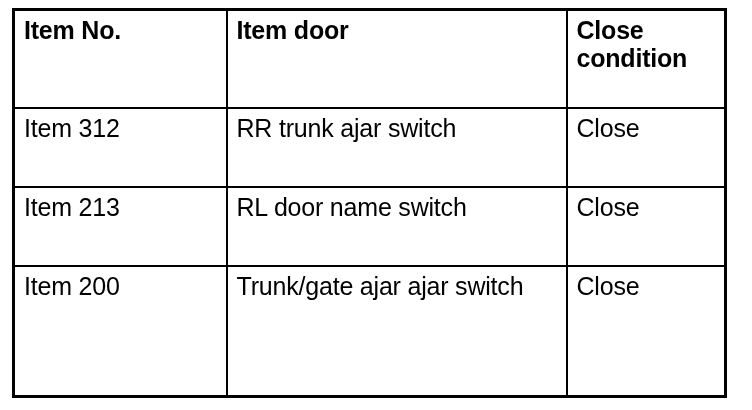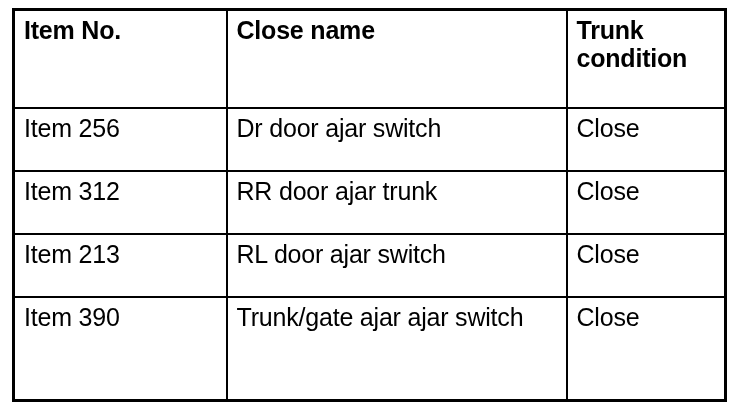--- a/index.html
+++ b/index.html
@@ -105,69 +105,58 @@
         <col class="c-itemname">
         <col class="c-cond">
       </colgroup>
 
       <thead>
         <tr>
           <th>
             <span class="cell-text">Item No.</span>
           </th>
           <th>
-            <span class="cell-text">Close name</span>
+            <span class="cell-text">Item door</span>
           </th>
           <th>
-            <span class="cell-text">Trunk condition</span>
+            <span class="cell-text">Close condition</span>
           </th>
         </tr>
       </thead>
 
       <tbody>
-        <tr>
-          <td>
-            <span class="cell-text">Item 256</span>
-          </td>
-          <td>
-            <span class="cell-text">Dr door ajar switch</span>
-          </td>
-          <td>
-            <span class="cell-text">Close</span>
-          </td>
-        </tr>
 
 
         <tr>
           <td>
             <span class="cell-text">Item 312</span>
           </td>
           <td>
-            <span class="cell-text">RR door ajar trunk</span>
+            <span class="cell-text">RR trunk ajar switch</span>
           </td>
           <td>
             <span class="cell-text">Close</span>
           </td>
         </tr>
 
         <tr>
           <td>
             <span class="cell-text">Item 213</span>
           </td>
           <td>
-            <span class="cell-text">RL door ajar switch</span>
+            <span class="cell-text">RL door name switch</span>
           </td>
           <td>
             <span class="cell-text">Close</span>
           </td>
         </tr>
 
         <tr class="row-tall">
           <td>
-            <span class="cell-text">Item 390</span>
+            <span class="cell-text">Item 200</span>
           </td>
           <td>
             <span class="cell-text">Trunk/gate ajar ajar switch</span>
           </td>
           <td>
             <span class="cell-text">Close</span>
           </td>
         </tr>
       </tbody>
     </table>

